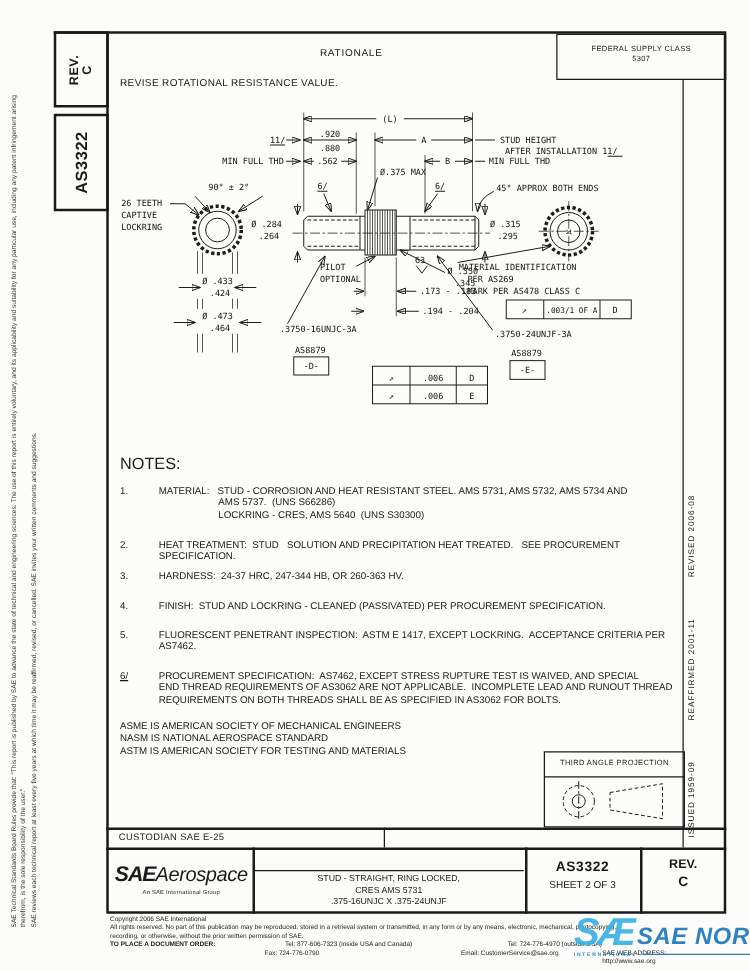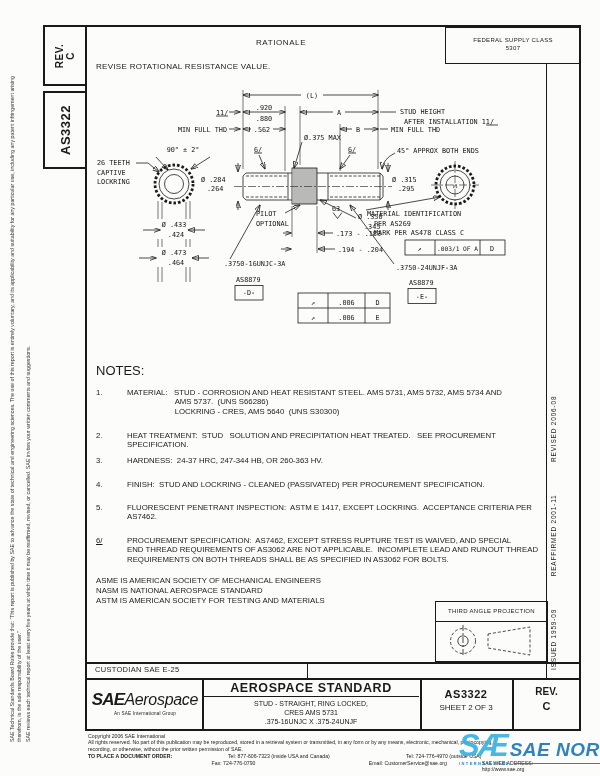--- a/index.html
+++ b/index.html
@@ -384,21 +384,20 @@
   <div class="hline" style="left:85px;top:678px;width:496px;height:2px;"></div>
   <div class="vline" style="left:202px;top:678px;width:1.5px;height:53px;"></div>
   <div class="vline" style="left:420px;top:678px;width:1.5px;height:53px;"></div>
   <div class="vline" style="left:512px;top:678px;width:1.5px;height:53px;"></div>
   <div class="hline" style="left:204px;top:696px;width:215px;height:1.3px;"></div>
 
   <div class="logo">
     <span class="sae">SAE</span><span class="aero">Aerospace</span>
     <div class="tag">An SAE International Group</div>
   </div>
-  <div class="tb-title">AEROSPACE STANDARD</div>
   <div class="tb-sub">
     <div>STUD - STRAIGHT, RING LOCKED,</div>
     <div>CRES AMS 5731</div>
     <div>.375-16UNJC X .375-24UNJF</div>
   </div>
   <div class="tb-num">AS3322</div>
   <div class="tb-sheet">SHEET 2 OF 3</div>
   <div class="tb-revl">REV.</div>
   <div class="tb-revv">C</div>
 

